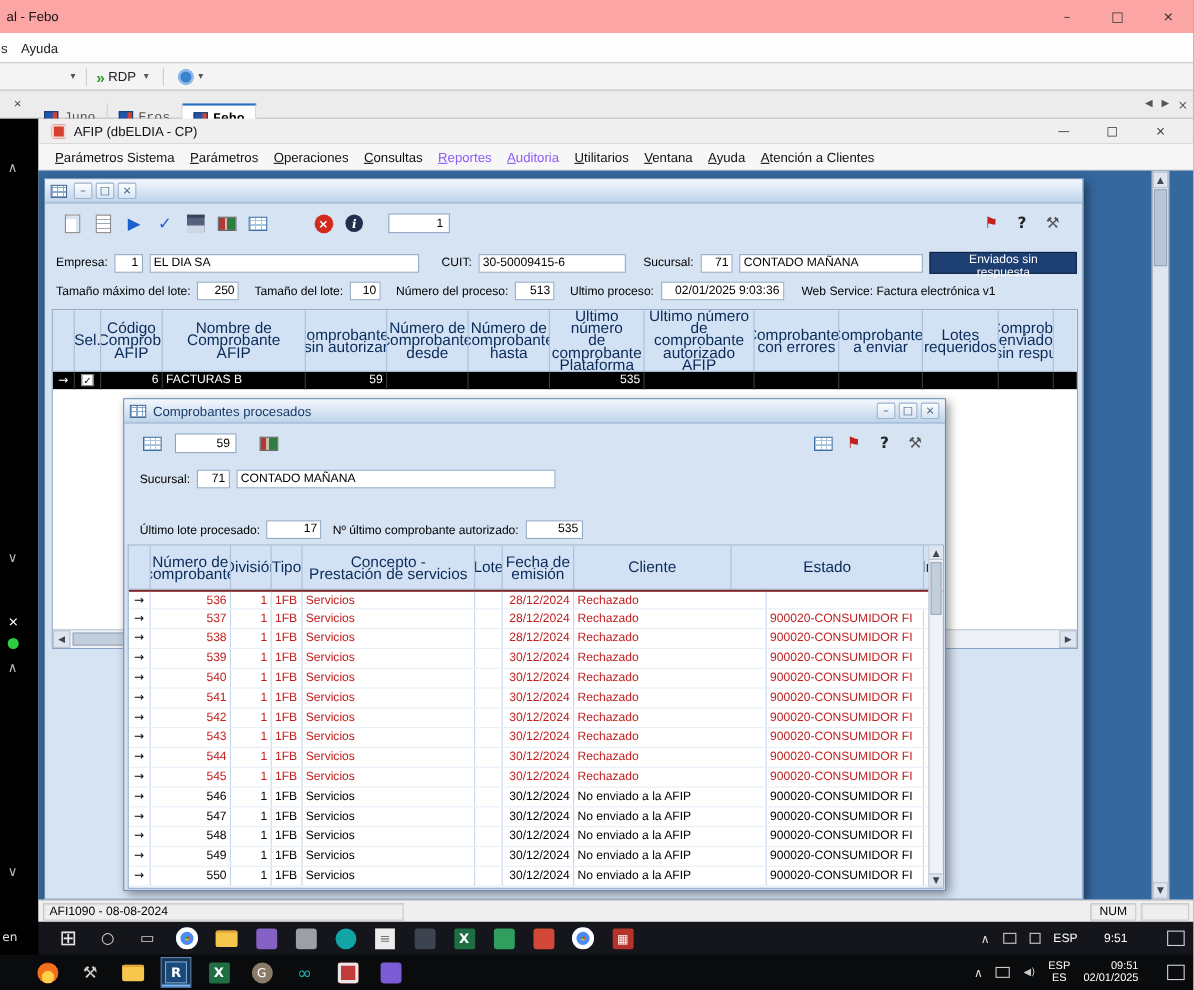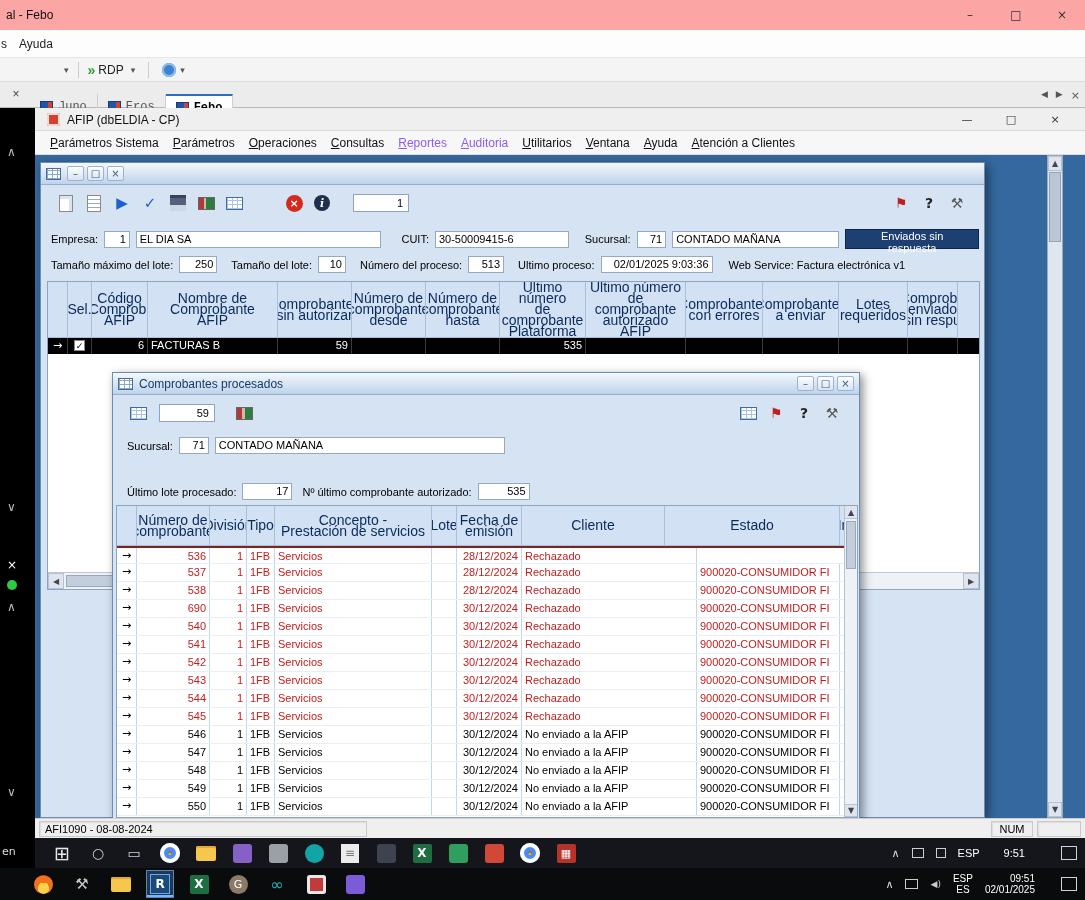--- a/index.html
+++ b/index.html
@@ -50,21 +50,21 @@
 
   .mdi { position:absolute; left:0; top:47px; width:1050px; height:663px; background:#35689e; overflow:hidden; }
   .mdi-vscroll { position:absolute; left:1012px; top:0; width:16px; height:663px; background:#dfe6ee; border:1px solid #9aaabd; }
   .mdi-vscroll .sarr { width:100%; height:15px; }
   .mdi-vscroll .down { position:absolute; bottom:0; left:0; }
   .mdi-thumb { position:absolute; left:1px; top:16px; width:12px; height:70px; background:#b9c6d6; border:1px solid #93a5ba; }
 
   
   .win { position:absolute; background:#d6e3f3; border:1px solid #6c8cb0; box-shadow:3px 3px 9px rgba(0,0,0,0.45); overflow:hidden; }
   .win.auth { left:5px; top:7px; width:945px; height:656px; }
-  .win.proc { left:77px; top:217px; width:748px; height:448px; }
+  .win.proc { left:77px; top:207px; width:748px; height:448px; }
   .wtitle { position:relative; height:22px; background:linear-gradient(#f4f8fd,#bed3ea); border-bottom:1px solid #93aecb; display:flex; align-items:center; padding:0 5px; }
   .win-ico { width:15px; height:12px; background:#fff; border:1px solid #4a6a9a;
              background-image:repeating-linear-gradient(0deg,#88a8cc 0 1px,transparent 1px 4px),repeating-linear-gradient(90deg,#88a8cc 0 1px,transparent 1px 5px); margin-right:6px; }
   .wtitle-text { color:#173a6b; flex:1; }
   .wctrl { display:flex; gap:3px; }
   .wctrl span { width:17px; height:15px; text-align:center; line-height:13px; font-size:10px; color:#3a5a80;
                 background:linear-gradient(#fdfefe,#d7e4f2); border:1px solid #9cb4d0; border-radius:2px; font-family:"DejaVu Sans",sans-serif; }
 
   .wtoolbar { position:relative; height:36px; display:flex; align-items:center; padding:0 12px; }
   .tbtn { width:26px; height:26px; display:inline-flex; align-items:center; justify-content:center; margin-right:2px; font-family:"DejaVu Sans",sans-serif; }
@@ -459,21 +459,21 @@
                 <span class="gc" style="width: 28px;">1FB</span>
                 <span class="gc" style="width: 157px;">Servicios</span>
                 <span class="gc" style="width: 25px;"></span>
                 <span class="gc ar" style="width: 65px;">28/12/2024</span>
                 <span class="gc" style="width: 175px;">Rechazado</span>
                 <span class="gc" style="width: 143px;">900020-CONSUMIDOR FI</span>
                 <span class="gc" style="width: 12px;"></span>
               </div>
               <div class="g-row err">
                 <span class="gc mk" style="width: 20px;">→</span>
-                <span class="gc ar" style="width: 73px;">690</span>
+                <span class="gc ar" style="width: 73px;">539</span>
                 <span class="gc ar" style="width: 37px;">1</span>
                 <span class="gc" style="width: 28px;">1FB</span>
                 <span class="gc" style="width: 157px;">Servicios</span>
                 <span class="gc" style="width: 25px;"></span>
                 <span class="gc ar" style="width: 65px;">30/12/2024</span>
                 <span class="gc" style="width: 175px;">Rechazado</span>
                 <span class="gc" style="width: 143px;">900020-CONSUMIDOR FI</span>
                 <span class="gc" style="width: 12px;"></span>
               </div>
               <div class="g-row err">

